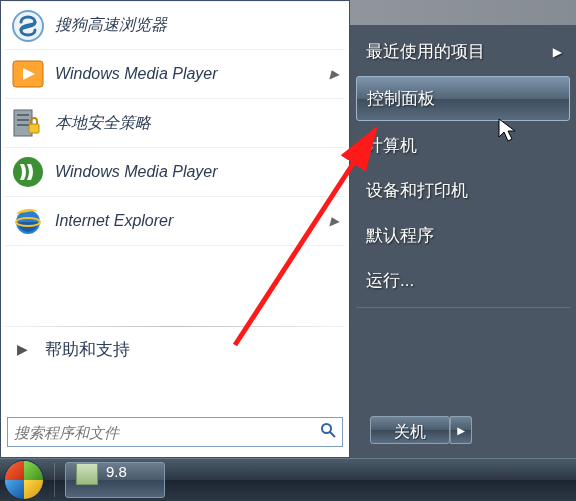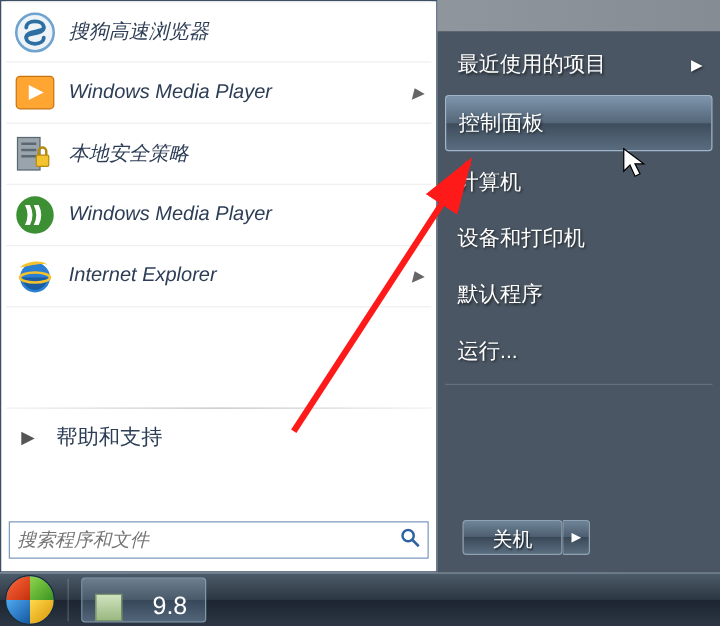--- a/index.html
+++ b/index.html
@@ -203,25 +203,25 @@
   background: rgba(255,255,255,.2);
   margin: 0 10px;
 }
 .task-item {
   height: 36px;
   min-width: 100px;
   background: linear-gradient(to bottom,#6b7e8f 0%,#495969 50%,#38475a 51%,#526579 100%);
   border: 1px solid #8197aa;
   border-radius: 3px;
   display: flex;
-  align-items: flex-end;
+  align-items: flex-start;
   padding: 0 10px;
   color: #fff;
-  font-size: 20px;
-  gap: 24px;
+  font-size: 15px;
+  gap: 8px;
 }
 .task-item .thumb {
   width: 22px;
   height: 22px;
   background: linear-gradient(to bottom,#cfe2be,#9bb981);
   border: 1px solid #7a946b;
 }
 .cursor-arrow {
   position: absolute;
   left: 0;

